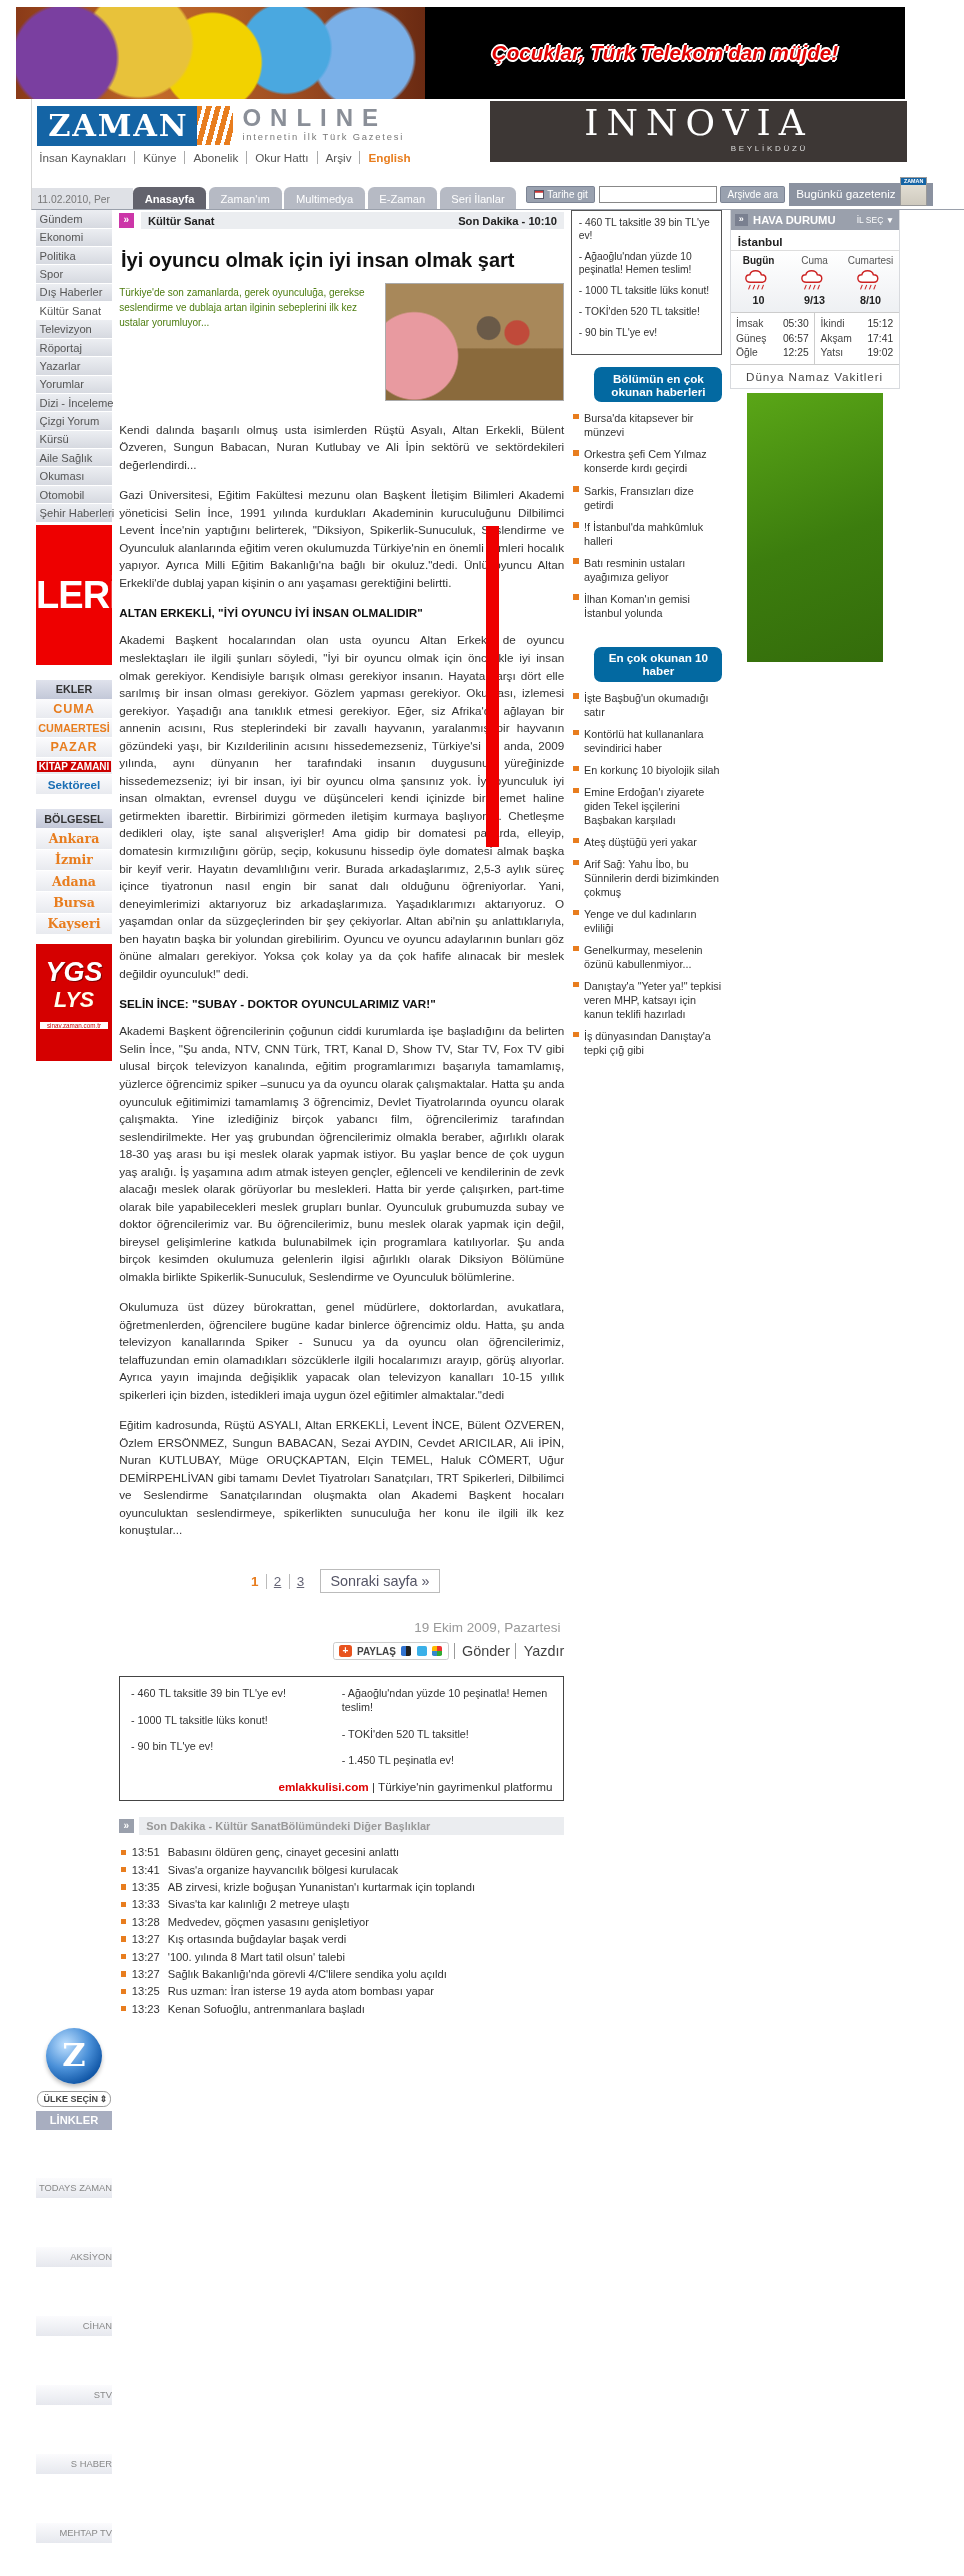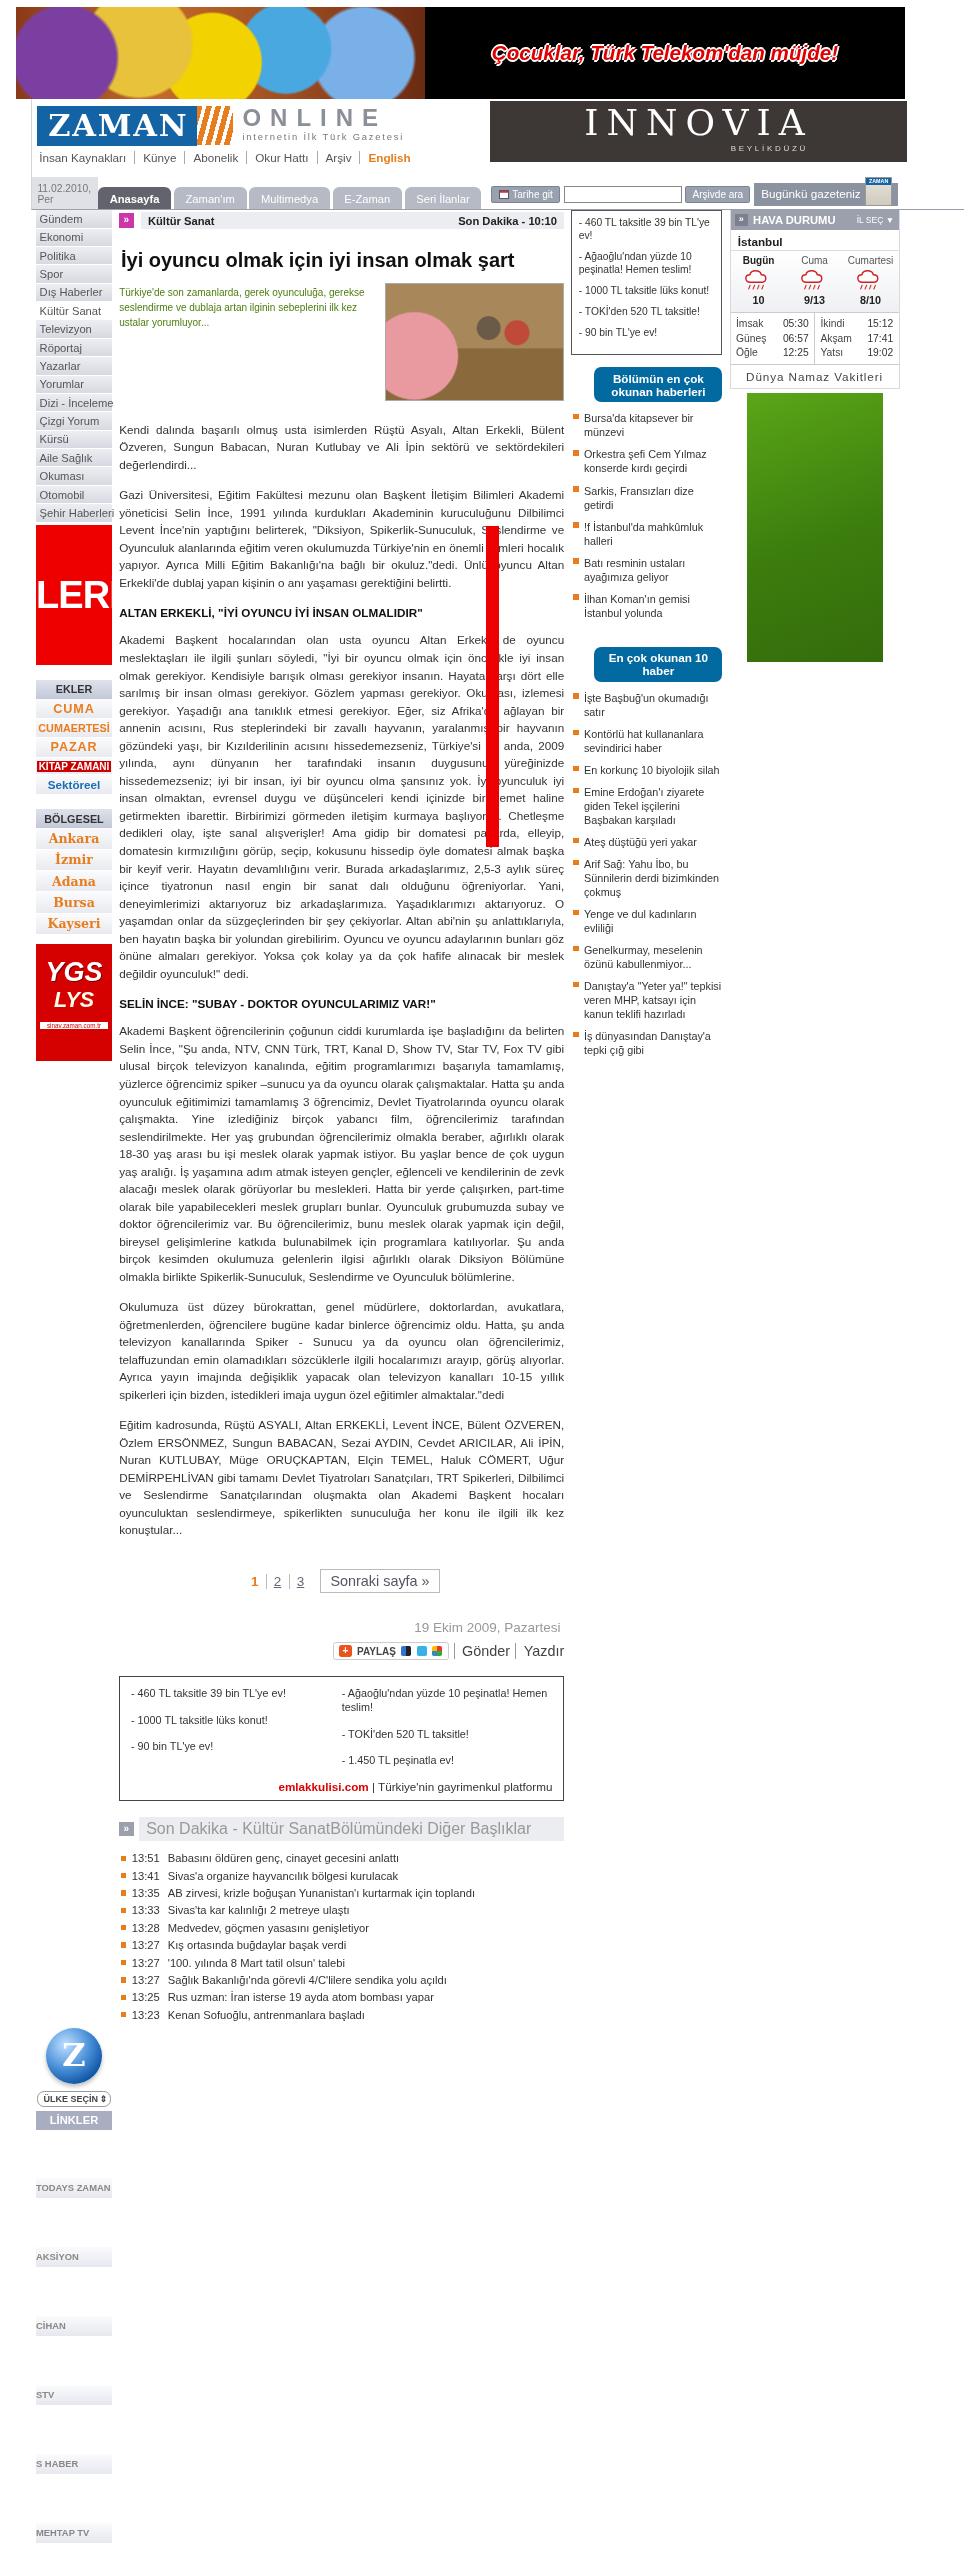--- a/index.html
+++ b/index.html
@@ -28,21 +28,21 @@
   .header-links { padding:5.4px 0 0 7.2px; font-size:11.7px; color:#555; display:flex; }
   .header-links span { padding:0 8px; border-left:0.9px solid #aaa; cursor:pointer; }
   .header-links span:first-child { border-left:none; padding-left:0; }
   .header-links .en { color:#e87d1e; font-weight:bold; }
   .innovia { position:absolute; top:1.8px; left:458px; width:417px; height:61px; background:#3d3735; color:#fff; text-align:center; cursor:pointer; }
   .innovia .t1 { font-family:"DejaVu Serif", serif; font-size:36px; letter-spacing:8px; line-height:43px; }
   .innovia .t2 { font-size:8px; letter-spacing:2.7px; color:#ddd; text-align:right; padding-right:99px; }
 
   
   .toolbar { margin-left:31px; border-left:0.9px solid #d5d5d5; height:28px; display:flex; align-items:flex-end; border-bottom:0.9px solid #9aa0ab; position:relative; }
-  .tb-date { width:66px; background:#dfe1e6; color:#777; font-size:10.3px; padding:5.4px 1.8px 4.5px 5.4px; }
+  .tb-date { width:101px; background:#dfe1e6; color:#777; font-size:10.3px; padding:5.4px 1.8px 4.5px 5.4px; }
   .tab { margin-right:2.7px; padding:5.4px 11.7px 4.5px; border-radius:6.3px 6.3px 0 0; background:#b6bac4; color:#fff; font-size:11.2px; cursor:pointer; }
   .tab.active { background:#63636d; font-weight:bold; }
   .tb-right { margin-left:7.2px; display:flex; align-items:center; gap:3.6px; padding-bottom:3.6px; }
   .tbtn { background:#99a1af; color:#fff; font-size:10px; border:0.9px solid #7c8494; border-radius:1.8px; padding:1.8px 6.3px; cursor:pointer; display:flex; align-items:center; gap:3.6px; }
   .cal-ico { display:inline-block; width:10px; height:9px; background:#fff; border:0.9px solid #556; box-shadow:inset 0 1.8px #c33; }
   .tb-input { width:118px; height:17px; border:0.9px solid #888; font-size:10px; padding:0 2.7px; }
   .todays { background:#8b92a0; color:#fff; font-size:11.7px; padding:2.7px 5.4px 3.6px 7.2px; display:flex; align-items:center; gap:4.5px; cursor:pointer; }
   .paper-thumb { width:27px; height:29px; margin:-9px 0 -3.6px; background:linear-gradient(#e8e4da,#cfcabe); border:0.9px solid #999; font-size:5.4px; color:#fff; text-align:center; cursor:pointer; }
   .paper-thumb b { display:block; background:#1464a5; font-size:5.4px; line-height:7.2px; }
 
@@ -63,21 +63,21 @@
   .ekler-4 { color:#1a6fb5; font-size:11.7px; }
   .bolg { color:#e87d1e; font-family:"DejaVu Serif", serif; font-size:12.6px; }
   .ygs-ad { margin-top:9px; height:117px; background:#d50000; color:#fff; text-align:center; padding-top:12.6px; transform:none; cursor:pointer; }
   .ygs-ad .y1 { font-size:27px; font-weight:bold; font-style:italic; text-shadow:0.9px 0.9px #7a0000; }
   .ygs-ad .y2 { font-size:21.5px; font-weight:bold; font-style:italic; color:#ffe; }
   .ygs-ad .y3 { font-size:6.3px; background:#fff; color:#c00; margin:9px 3.6px 0; }
   .sb-spacer { height:967px; }
   .globe { width:56px; height:56px; margin:0 auto; border-radius:50%; background:radial-gradient(circle at 35% 30%, #bfe0ff, #4a90d8 45%, #1258a8 75%, #0a3c78); color:#fff; font-family:"DejaVu Serif", serif; font-weight:bold; font-size:32px; text-align:center; line-height:54px; box-shadow:0 2.7px 4.5px rgba(0,0,0,.25); cursor:pointer; }
   .country { margin:7.2px auto 3.6px; width:74px; background:#fff; border:0.9px solid #999; border-radius:7.2px; font-size:9px; font-weight:bold; color:#444; display:flex; justify-content:space-between; align-items:center; padding:1.8px 2.7px 1.8px 5.4px; cursor:pointer; }
   .linkler-head { background:#a8aec0; color:#fff; font-weight:bold; font-size:11.2px; text-align:center; padding:3.6px 0; margin-bottom:1.8px; }
-  .linkler-item { background:linear-gradient(#fbfbfd,#e6e8ee); border-bottom:0.9px solid #fff; color:#888; font-weight:bold; font-size:9.4px; text-align:left; padding:4.5px 0; cursor:pointer; white-space:nowrap;margin-top:48px; }
+  .linkler-item { background:linear-gradient(#fbfbfd,#e6e8ee); border-bottom:0.9px solid #fff; color:#888; font-weight:normal; font-size:9.4px; text-align:right; padding:4.5px 0; cursor:pointer; white-space:nowrap;margin-top:48px; }
 
   
   .breadcrumb { display:flex; align-items:center; margin-top:1.8px; }
   .crumb-ico { width:14.4px; height:14.4px; background:#cc36a8; color:#fff; font-weight:bold; font-size:10px; text-align:center; line-height:13.5px; margin-right:7.2px; }
   .crumb-bar { flex:1; background:#ebedf0; padding:2.7px 7.2px; display:flex; justify-content:space-between; font-size:11.2px; font-weight:bold; color:#222; }
   h1.title { font-size:20px; color:#111; margin:20px 0 9px 1.8px; }
   .lead-wrap { overflow:hidden; margin-bottom:12.6px; min-height:126px; }
   .article-photo { float:right; width:179px; height:118px; margin:1.8px 0 7.2px 12.6px; background:
       radial-gradient(circle at 16% 62%, #e89aa0 0 26%, rgba(0,0,0,0) 27%),
       radial-gradient(circle at 58% 38%, #6a5a48 0 9%, rgba(0,0,0,0) 10%),
@@ -100,21 +100,21 @@
   .m3 { background:conic-gradient(#e33 0 25%, #3a3 0 50%, #38c 0 75%, #fb0 0); }
   .share-act { border-left:0.9px solid #999; padding-left:7.2px; cursor:pointer; color:#444; }
   .emlak-box { border:0.9px solid #444; padding:9px 10.8px 7.2px; font-size:10.8px; color:#333; }
   .emlak-cols { display:flex; }
   .emlak-cols > div { flex:1; }
   .emlak-cols p { margin-bottom:12.6px; line-height:1.3; }
   .emlak-foot { text-align:right; font-size:11.7px; margin-top:0; }
   .emlak-foot b { color:#d00; cursor:pointer; }
   .sec-head { display:flex; align-items:center; margin-top:16px; }
   .sec-ico { width:14.4px; height:14.4px; background:#9aa0ac; color:#fff; font-weight:bold; font-size:10px; text-align:center; line-height:13.5px; margin-right:5.4px; }
-  .sec-bar { flex:1; background:#ebedf0; color:#999; font-weight:normal; font-size:16px; padding:2.7px 7.2px; }
+  .sec-bar { flex:1; background:#ebedf0; color:#999; font-weight:bold; font-size:11px; padding:2.7px 7.2px; }
   .news-list { margin:9px 0 36px; }
   .news-item { display:flex; align-items:baseline; padding:2.7px 0; font-size:11.2px; color:#333; cursor:pointer; }
   .sq { width:5.4px; height:5.4px; background:#e87d1e; margin:0 5.4px 0 1.8px; flex:none; align-self:center; }
   .news-item .t { width:36px; flex:none; }
 
   
   .rad-box { border:0.9px solid #555; padding:6.3px 6.3px; font-size:10.3px; color:#333; line-height:1.25; min-height:133px; cursor:pointer; }
   .rad-box p { margin-bottom:8px; }
   .mr-head { margin-top:12.6px; background:#0369a1; border-radius:7.2px; color:#fff; font-weight:bold; font-size:11.7px; text-align:center; padding:4.5px 5.4px;margin-left:23px; }
   .mr-list { margin:9px 0 3.6px; }

